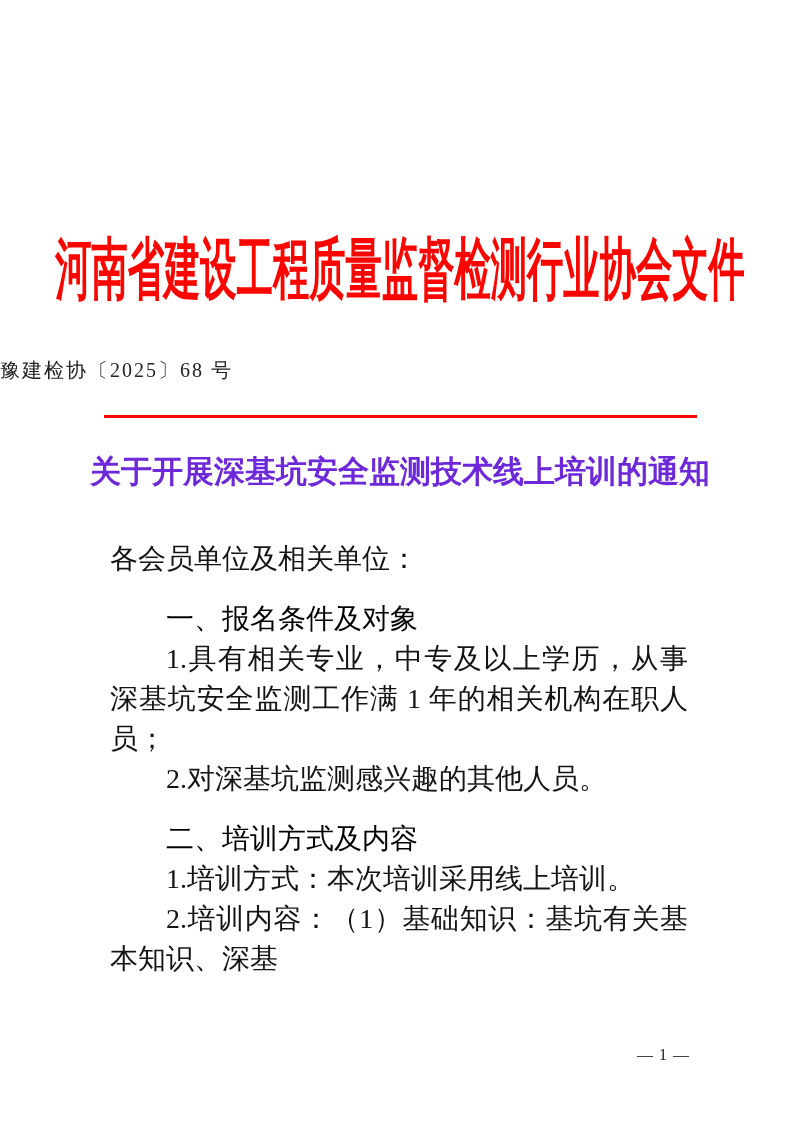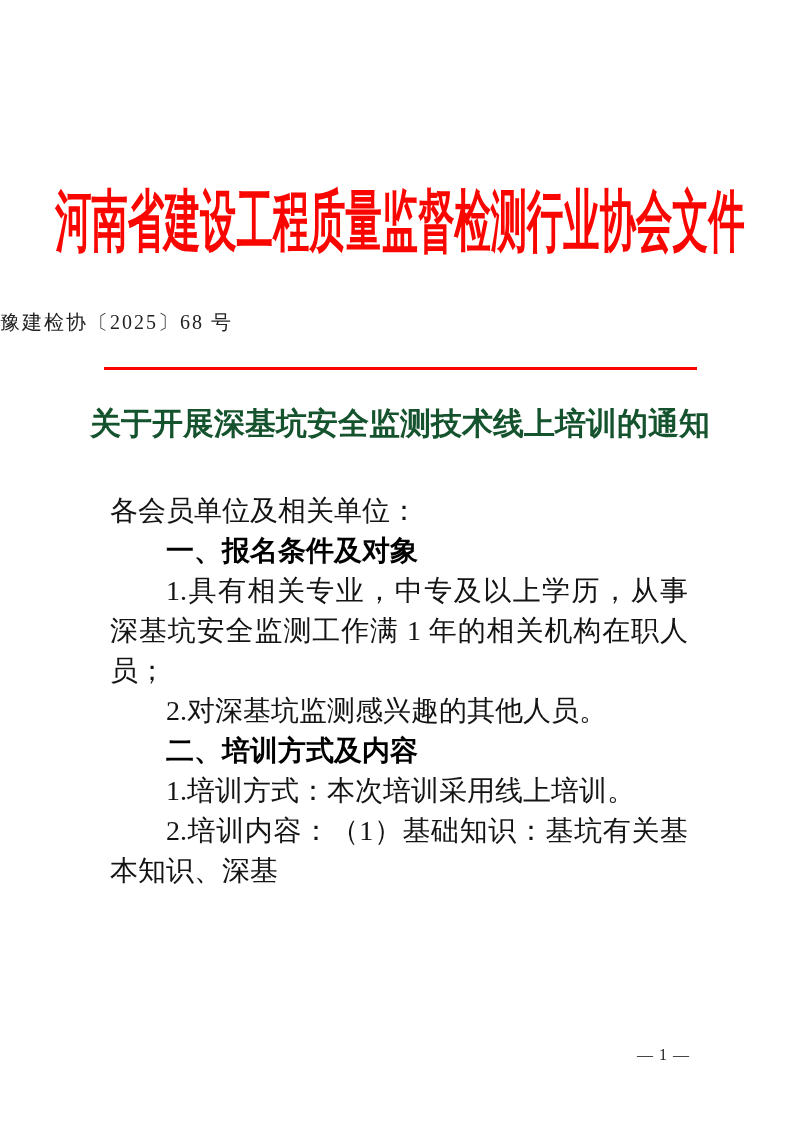--- a/index.html
+++ b/index.html
@@ -20,20 +20,21 @@
     background: #ffffff;
     overflow: hidden;
     font-family: "Liberation Serif", "DejaVu Serif", serif;
     color: var(--ink);
   }
   
   .org-title-wrap {
     padding-top: 186px;
     display: flex;
     justify-content: center;
+    margin-top: 48px;
   }
   .org-title {
     font-family: "Liberation Serif", "DejaVu Serif", serif;
     font-weight: 700;
     font-size: 66px;
     line-height: 1.1;
     color: var(--accent-red);
     white-space: nowrap;
     transform: scaleX(0.55) scaleY(1.02);
     transform-origin: center center;
@@ -52,38 +53,39 @@
     margin: 31px auto 0 auto;
     background: var(--accent-red);
   }
   
   .doc-title {
     margin: 37px 50px 0 50px;
     text-align: center;
     font-size: 31px;
     line-height: 34px;
     font-weight: 700;
-    color: #14532d;
+    color: #6d28d9;
     letter-spacing: 0px;
   }
   
   .body-text {
     margin: 50px 112px 0 110px;
     font-size: 28px;
     line-height: 40px;
     text-align: justify;
     color: var(--ink);
   }
   .body-text p { margin: 0; }
   .body-text p.indent { text-indent: 2em; }
   .body-text p.heading {
     text-indent: 2em;
-    font-weight: 700;
+    font-weight: 400;
     color: #000000;
     font-family: "Liberation Sans", "DejaVu Sans", sans-serif;
+    margin-top: 20px;
   }
   
   .page-number {
     position: absolute;
     right: 110px;
     bottom: 67px;
     font-size: 16px;
     letter-spacing: 1px;
     color: #222222;
     font-family: "Liberation Serif", "DejaVu Serif", serif;

